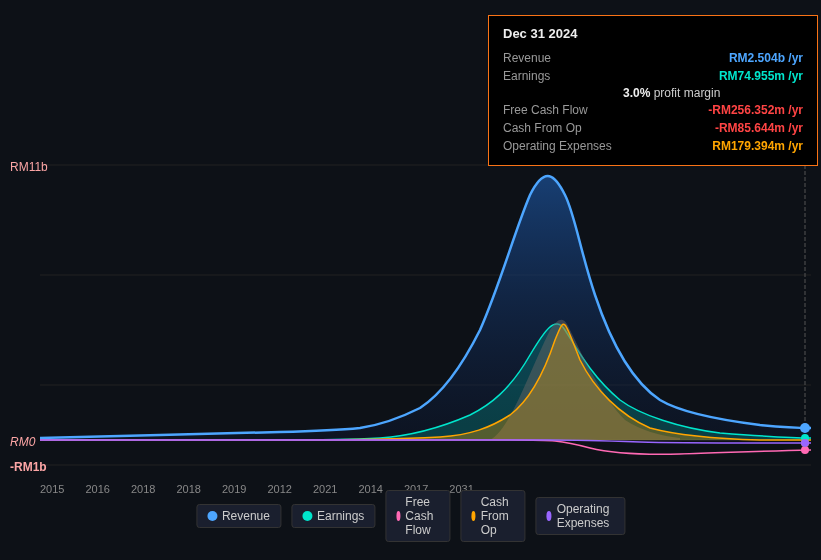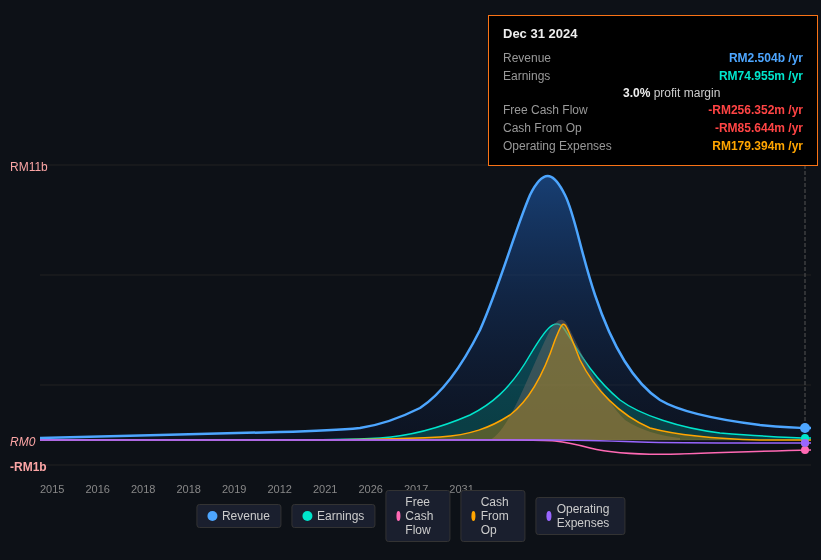--- a/index.html
+++ b/index.html
@@ -221,21 +221,21 @@
   <div class="y-label y-label-neg">-RM1b</div>
 
   <div class="x-labels">
     <span class="x-label">2015</span>
     <span class="x-label">2016</span>
     <span class="x-label">2018</span>
     <span class="x-label">2018</span>
     <span class="x-label">2019</span>
     <span class="x-label">2012</span>
     <span class="x-label">2021</span>
-    <span class="x-label">2026</span>
+    <span class="x-label">2014</span>
     <span class="x-label">2017</span>
     <span class="x-label">2031</span>
   </div>
 
   <div class="legend">
     <div class="legend-item">
       <div class="legend-dot dot-blue"></div>
       <span>Revenue</span>
     </div>
     <div class="legend-item">

